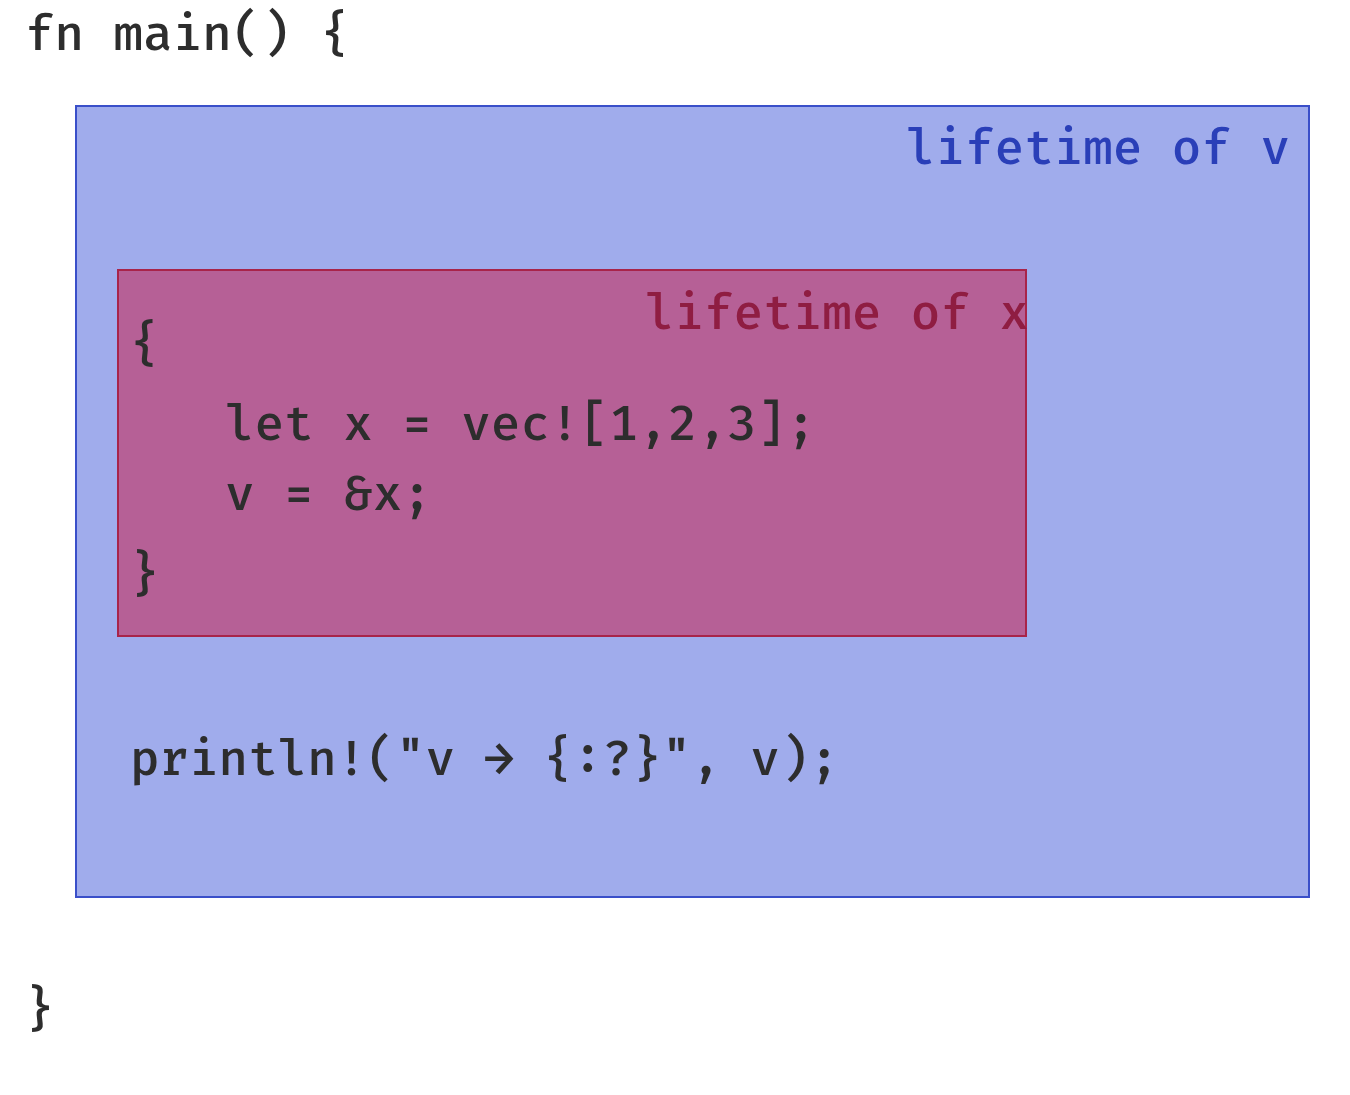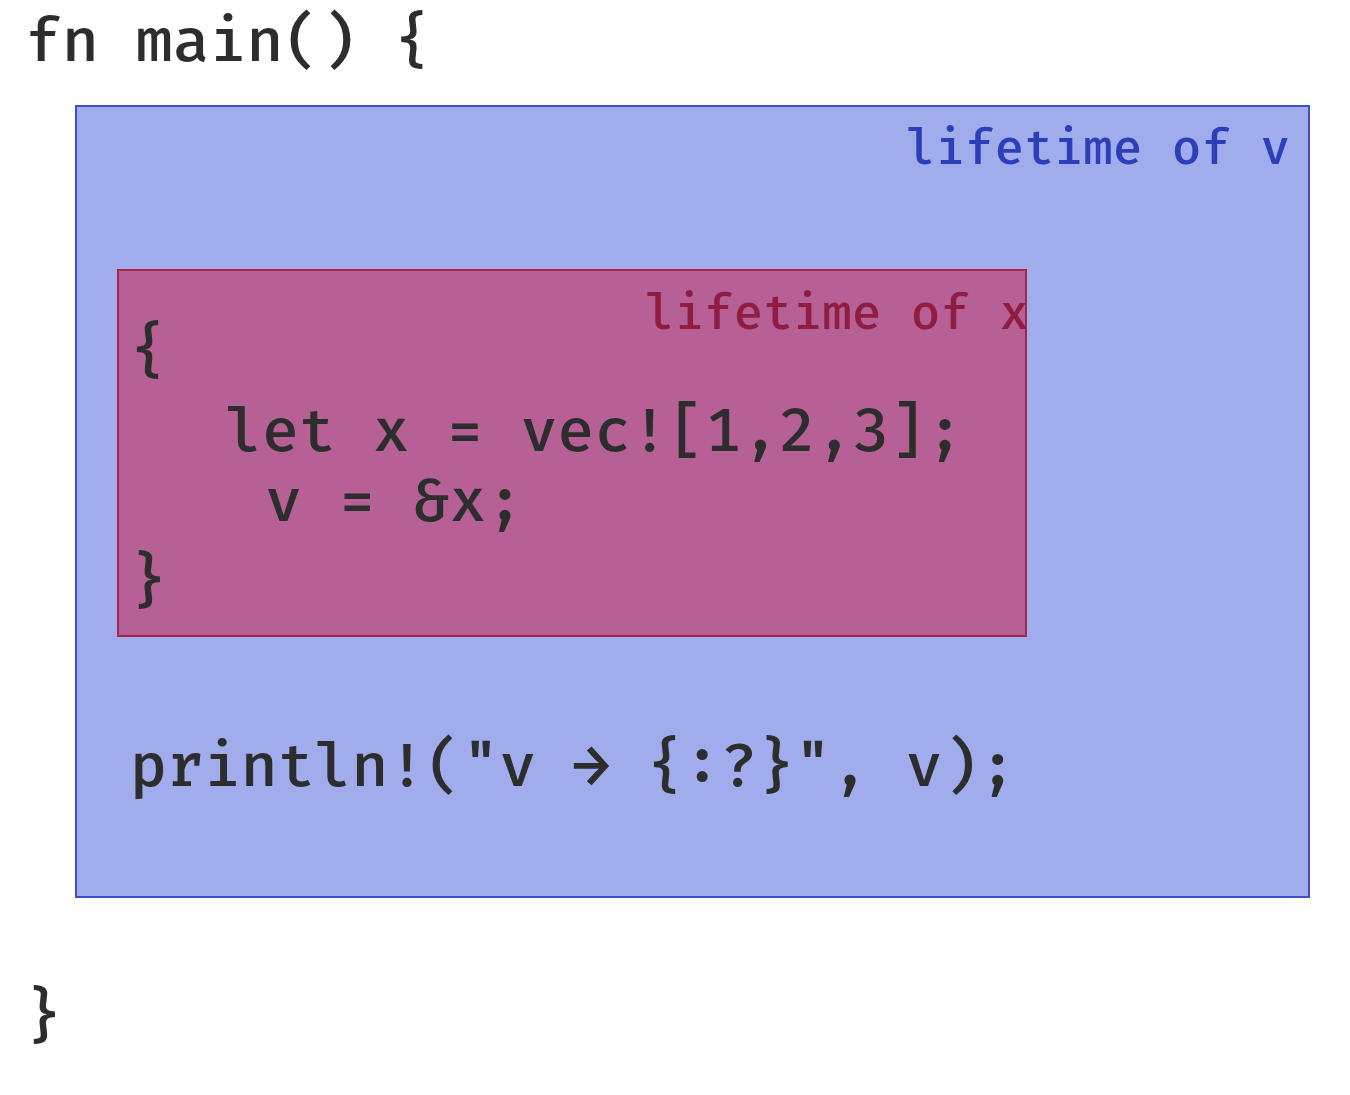--- a/index.html
+++ b/index.html
@@ -11,21 +11,21 @@
     background: #ffffff;
     font-family: "Fira Code", "Menlo", "Consolas", monospace;
   }
   .canvas {
     position: relative;
     width: 1350px;
     height: 1095px;
   }
   .code-text {
     position: absolute;
-    font-size: 60px;
+    font-size: 48px;
     font-weight: 500;
     color: #2d2d2d;
     white-space: pre;
     line-height: 1.1;
   }
   .label-text {
     position: absolute;
     font-size: 48px;
     font-weight: 500;
     white-space: nowrap;
@@ -62,21 +62,21 @@
 
   <div class="label-text" style="left:645px; top:285px; color:#8f1d42;">lifetime of x</div>
 
   <div class="code-text" style="left:25px; top:10px;">fn main() {</div>
 
 
   <div class="code-text" style="left:130px; top:320px;">{</div>
 
   <div class="code-text" style="left:225px; top:400px;">let x = vec![1,2,3];</div>
 
-  <div class="code-text" style="left:225px; top:470px;margin-left:40px;">v = &amp;x;</div>
+  <div class="code-text" style="left:225px; top:470px;">v = &amp;x;</div>
 
   <div class="code-text" style="left:130px; top:550px;">}</div>
 
   <div class="code-text" style="left:130px; top:735px;">println!("v → {:?}", v);</div>
 
   <div class="code-text" style="left:25px; top:985px;">}</div>
 
 </div>
 
 </body></html>

